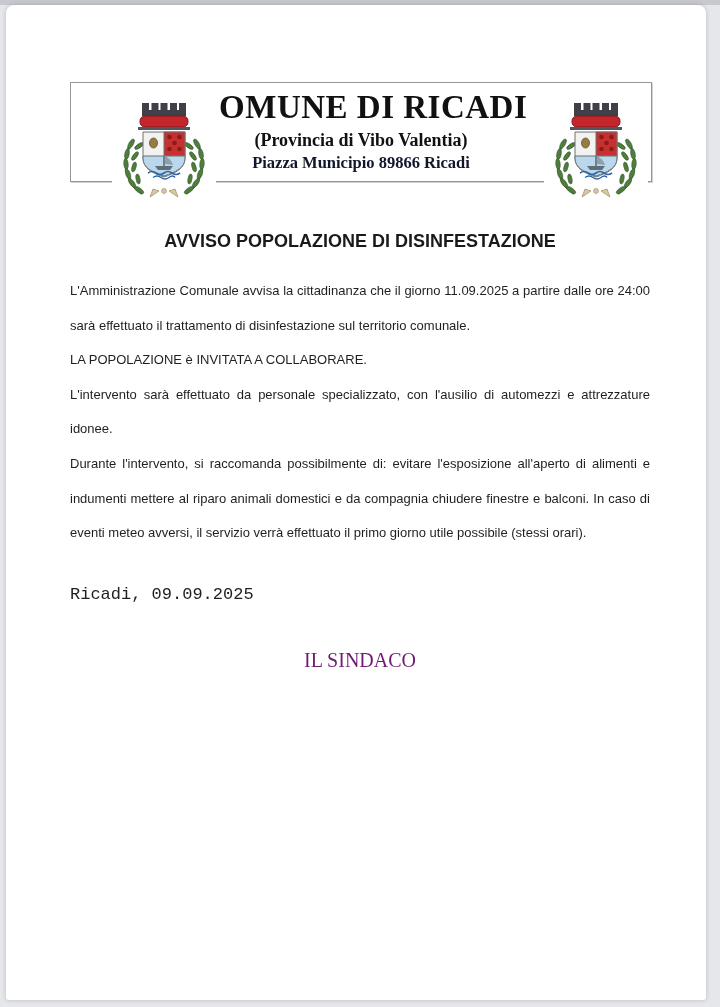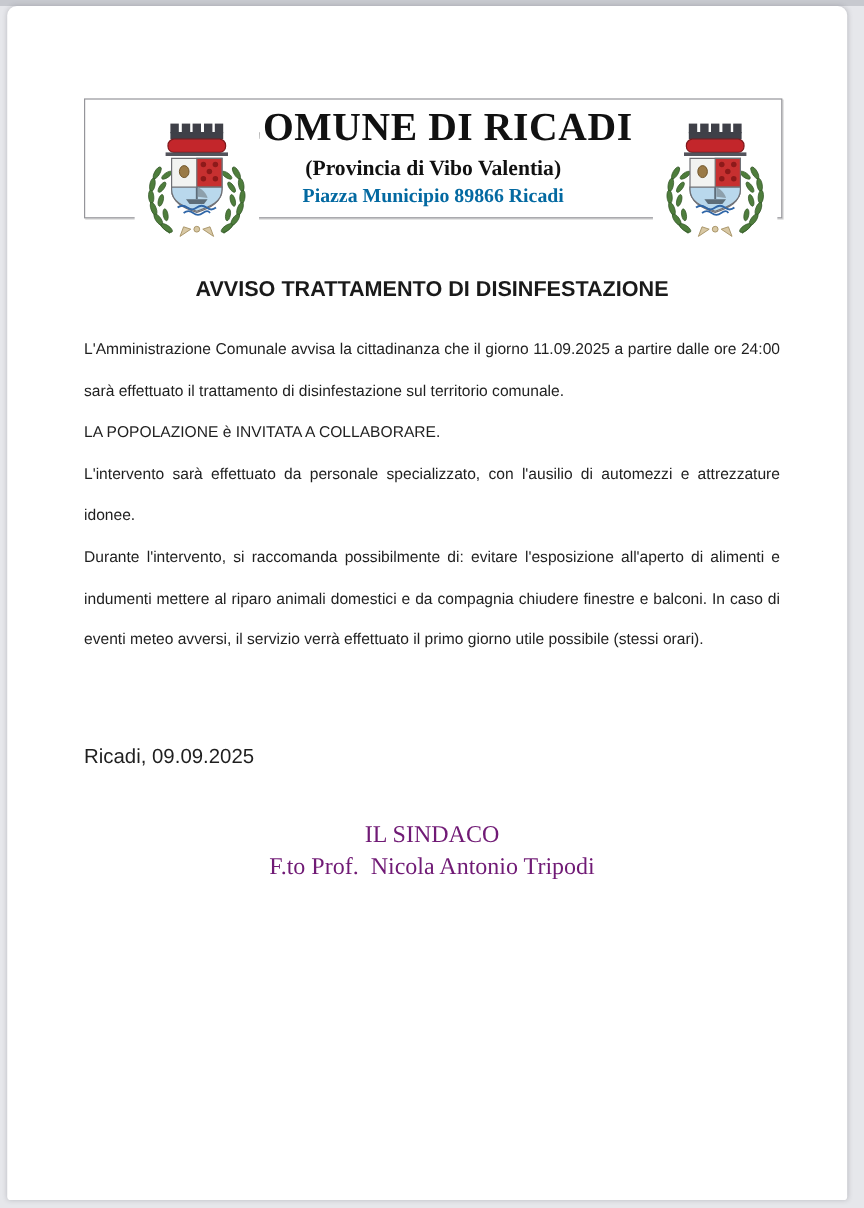--- a/index.html
+++ b/index.html
@@ -62,21 +62,21 @@
     font-size: 18px;
     line-height: 19px;
     color: #111111;
   }
   .muni-address {
     margin: 4px 0 0 0;
     font-family: "Liberation Serif", serif;
     font-weight: bold;
     font-size: 16.5px;
     line-height: 18px;
-    color: #0369a1;
+    color: #0f172a;
   }
   .crest {
     position: absolute;
     width: 104px;
     height: 112px;
     top: 89px;
   }
   .crest-left  { left: 106px; }
   .crest-right { left: 538px; }
 
@@ -97,24 +97,25 @@
     margin-top: 20px;
   }
   .body-para {
     margin: 0;
     font-size: 13px;
     line-height: 34.6px;
     text-align: justify;
     color: #1f1f1f;
   }
   .place-date {
-    margin: 68px 0 0 0;
+    margin: 32px 0 0 0;
     font-size: 17px;
     line-height: 24px;
     color: #1f1f1f;
+    font-family: Liberation Mono, monospace;
   }
   .signature {
     margin: 40px 0 16px 0;
     text-align: center;
     font-family: "Liberation Serif", serif;
     font-size: 20px;
     line-height: 26px;
     color: #701a75;
   }
   .signature .sig-name { white-space: pre-wrap; }
@@ -197,31 +198,30 @@
       </div>
       <svg class="crest crest-left" viewBox="0 0 104 112">
           <use href="#crest"></use>
         </svg>
       <svg class="crest crest-right" viewBox="0 0 104 112">
           <use href="#crest"></use>
         </svg>
     </div>
 
     <div class="content">
-      <h2 class="notice-title">AVVISO TRATTAMENTO DI DISINFESTAZIONE</h2>
+      <h2 class="notice-title">AVVISO POPOLAZIONE DI DISINFESTAZIONE</h2>
 
       <div class="body-text">
         <p class="body-para">L'Amministrazione Comunale avvisa la cittadinanza che il giorno 11.09.2025 a partire dalle ore 24:00 sarà effettuato il trattamento di disinfestazione sul territorio comunale.</p>
         <p class="body-para">LA POPOLAZIONE è INVITATA A COLLABORARE.</p>
         <p class="body-para">L'intervento sarà effettuato da personale specializzato, con l'ausilio di automezzi e attrezzature idonee.</p>
         <p class="body-para">Durante l'intervento, si raccomanda possibilmente di: evitare l'esposizione all'aperto di alimenti e indumenti mettere al riparo animali domestici e da compagnia chiudere finestre e balconi. In caso di eventi meteo avversi, il servizio verrà effettuato il primo giorno utile possibile (stessi orari).</p>
       </div>
 
       <p class="place-date">Ricadi, 09.09.2025</p>
 
       <div class="signature">
         <div class="sig-role">IL SINDACO</div>
-        <div class="sig-name">F.to Prof.  Nicola Antonio Tripodi</div>
       </div>
     </div>
 
   </div>
 </div>
 
 </body></html>

